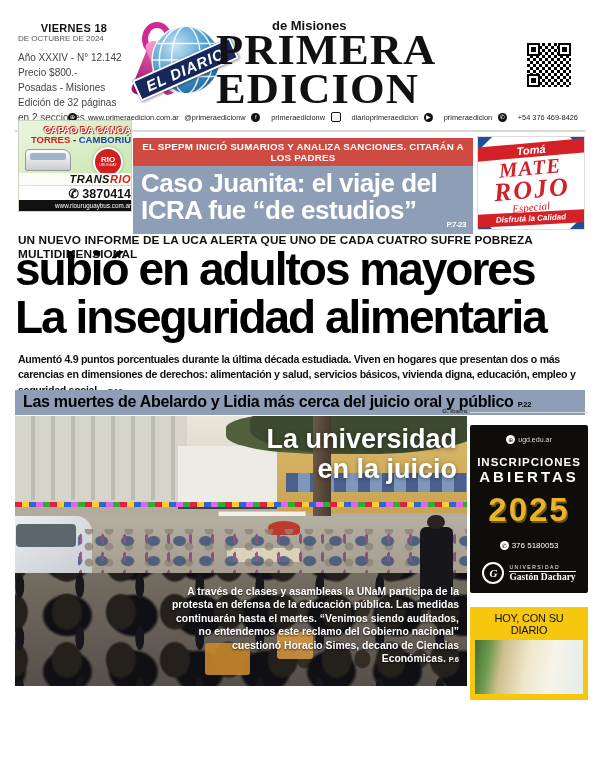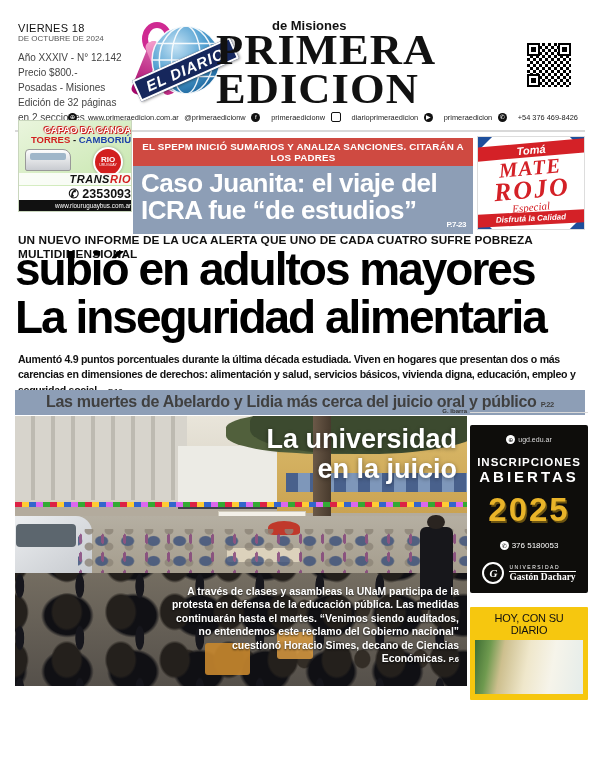--- a/index.html
+++ b/index.html
@@ -2,21 +2,21 @@
 <html><head>
 <meta charset="utf-8">
 <style>
   html,body{margin:0;padding:0;}
   body{width:600px;height:784px;position:relative;background:#fff;
        font-family:"Liberation Sans",sans-serif;color:#111;overflow:hidden;}
   .abs{position:absolute;}
 
   
   .date-block{left:18px;top:22px;width:112px;}
-  .date1{font-size:11px;font-weight:normal;letter-spacing:.3px;}
+  .date1{font-size:11px;font-weight:bold;letter-spacing:.3px;text-align:center;}
   .date2{font-size:8px;color:#555;margin-bottom:7px;}
   .info-line{font-size:10px;color:#444;line-height:1.5;}
 
   .masthead{left:130px;top:14px;width:350px;height:96px;}
   .globe{left:20px;top:10px;}
   .ribbon-a,.ribbon-b{position:absolute;width:13px;height:56px;border-radius:5px;}
   .ribbon-a{left:10px;top:26px;background:linear-gradient(#e170b5,#a50368);transform:rotate(22deg);}
   .ribbon-b{left:24px;top:26px;background:linear-gradient(#f29ccb,#c42a86);transform:rotate(-22deg);}
   .ribbon-loop{position:absolute;left:12px;top:8px;width:18px;height:22px;
                border:6px solid #cf2a92;border-radius:50%;}
@@ -88,22 +88,22 @@
              font-style:italic;font-weight:bold;font-size:8px;transform:rotate(-3deg);padding:2px 0;}
 
   
   .main-kicker{left:18px;top:233px;width:570px;font-size:11.8px;font-weight:bold;letter-spacing:.1px;}
   .main-headline{left:15px;top:246px;width:578px;font-size:46px;font-weight:bold;
                  letter-spacing:-2px;line-height:1.04;color:#000;}
   .deck{left:18px;top:352px;width:567px;font-size:10.6px;font-weight:bold;
         letter-spacing:-.3px;line-height:1.45;color:#111;}
   .deck .pref{color:#333;margin-left:6px;}
 
-  .strip{left:15px;top:390px;width:570px;background:#8d9eb6;color:#404040;font-weight:bold;
-         font-size:16px;letter-spacing:-.3px;padding:3px 8px 4px;box-sizing:border-box;text-align:center;}
+  .strip{left:15px;top:390px;width:570px;background:#8d9eb6;color:#000000;font-weight:bold;
+         font-size:16px;letter-spacing:-.3px;padding:3px 8px 4px;box-sizing:border-box;}
   .strip .pref{font-size:7.5px;}
 
   
   .credit{left:15px;top:408px;width:452px;text-align:right;font-size:6px;color:#333;font-weight:bold;}
   .photo{left:15px;top:416px;width:452px;height:270px;background:#b3ab9d;overflow:hidden;}
   .ph{position:absolute;}
   .ph-sky{left:0;top:0;right:0;height:32%;background:linear-gradient(#e9e5da,#d6d0c2);}
   .ph-bldg-left{left:0;top:0;width:38%;height:31%;
       background:repeating-linear-gradient(90deg,#d7d4cc 0 16px,#bdbab1 16px 20px),#d7d4cc;}
   .ph-bldg-mid{left:36%;top:11%;width:27%;height:21%;background:#ecebe5;border-bottom:7px solid #40414a;}
@@ -251,21 +251,21 @@
     <span class="t">TORRES</span><span> - </span><span class="c">CAMBORIÚ</span>
   </div>
   <div class="bus"></div>
   <div class="rio-circ">
     <span class="r1">RIO</span>
     <span class="r2">URUGUAY</span>
   </div>
   <div class="transrio">
     <span class="b">TRANS</span><span class="r">RIO</span>
   </div>
-  <div class="al-phone">✆ 2353093</div>
+  <div class="al-phone">✆ 3870414</div>
   <div class="al-url">www.riouruguaybus.com.ar</div>
 </div>
 
 <div class="abs ad-center">
   <div class="kick-red">EL SPEPM INICIÓ SUMARIOS Y ANALIZA SANCIONES. CITARÁN A LOS PADRES</div>
   <div class="juanita">
     <span>Caso Juanita: el viaje del ICRA fue “de estudios”</span>
     <span class="pref">P.7-23</span>
   </div>
 </div>

